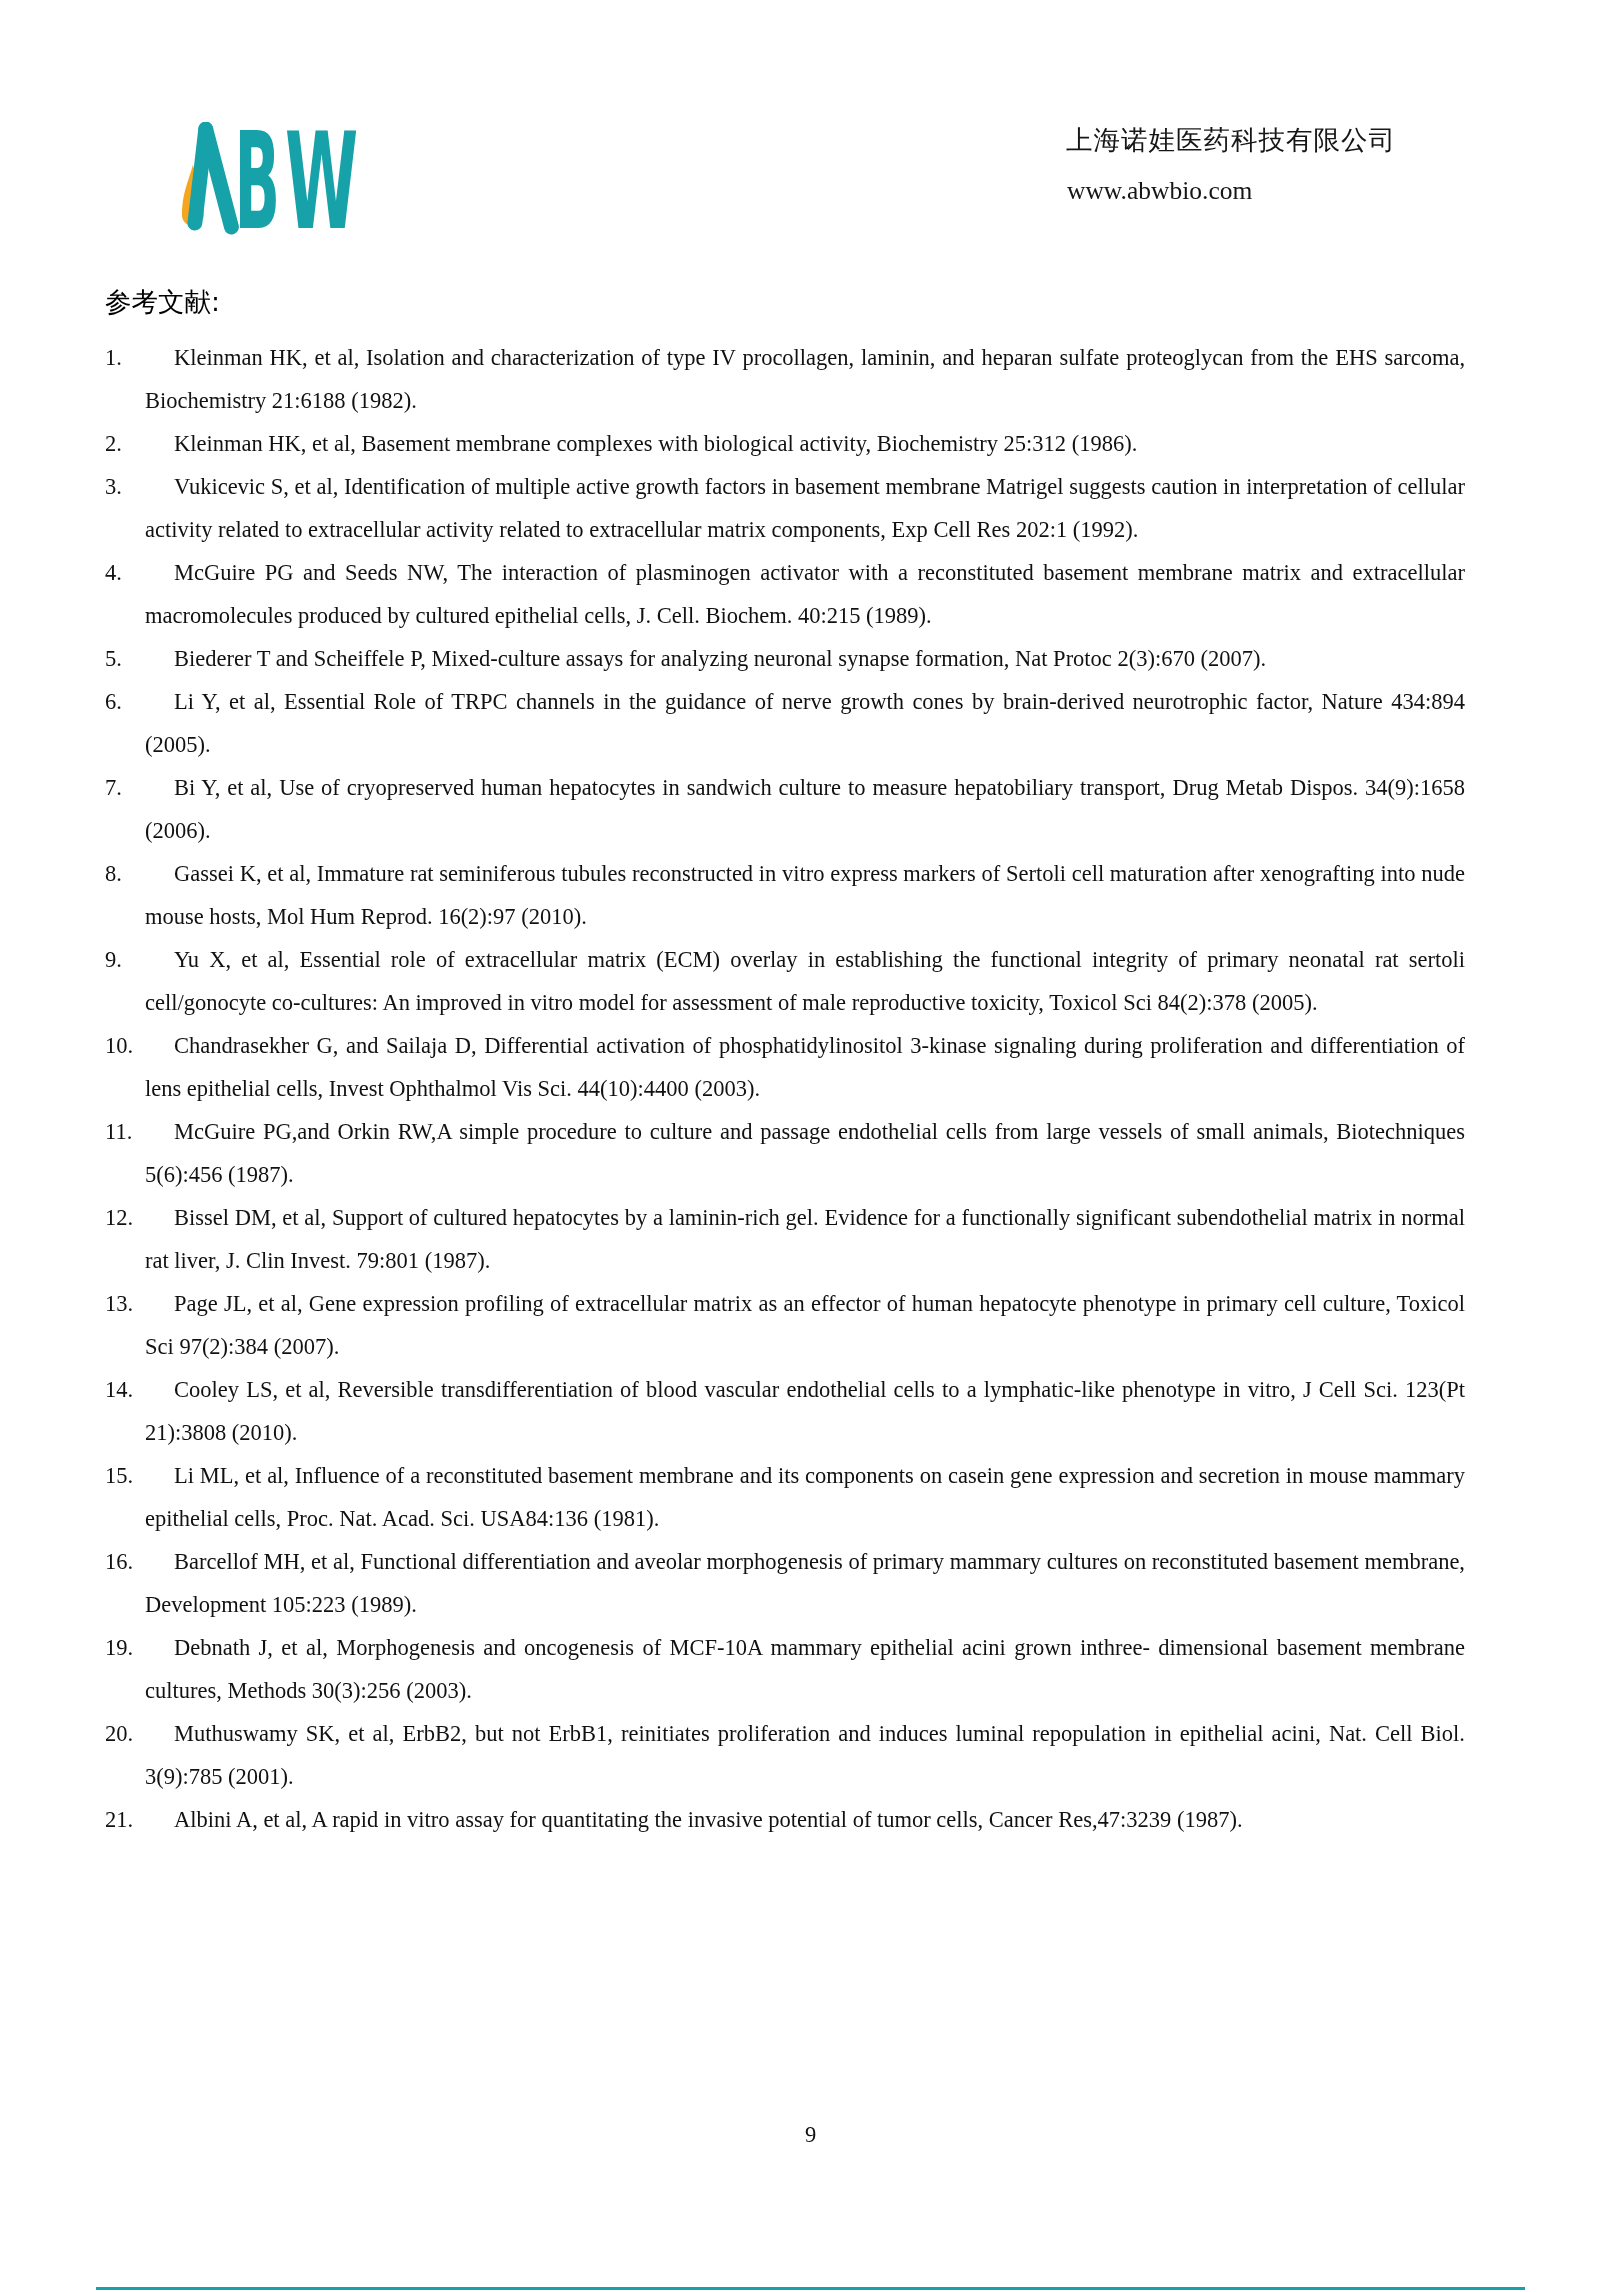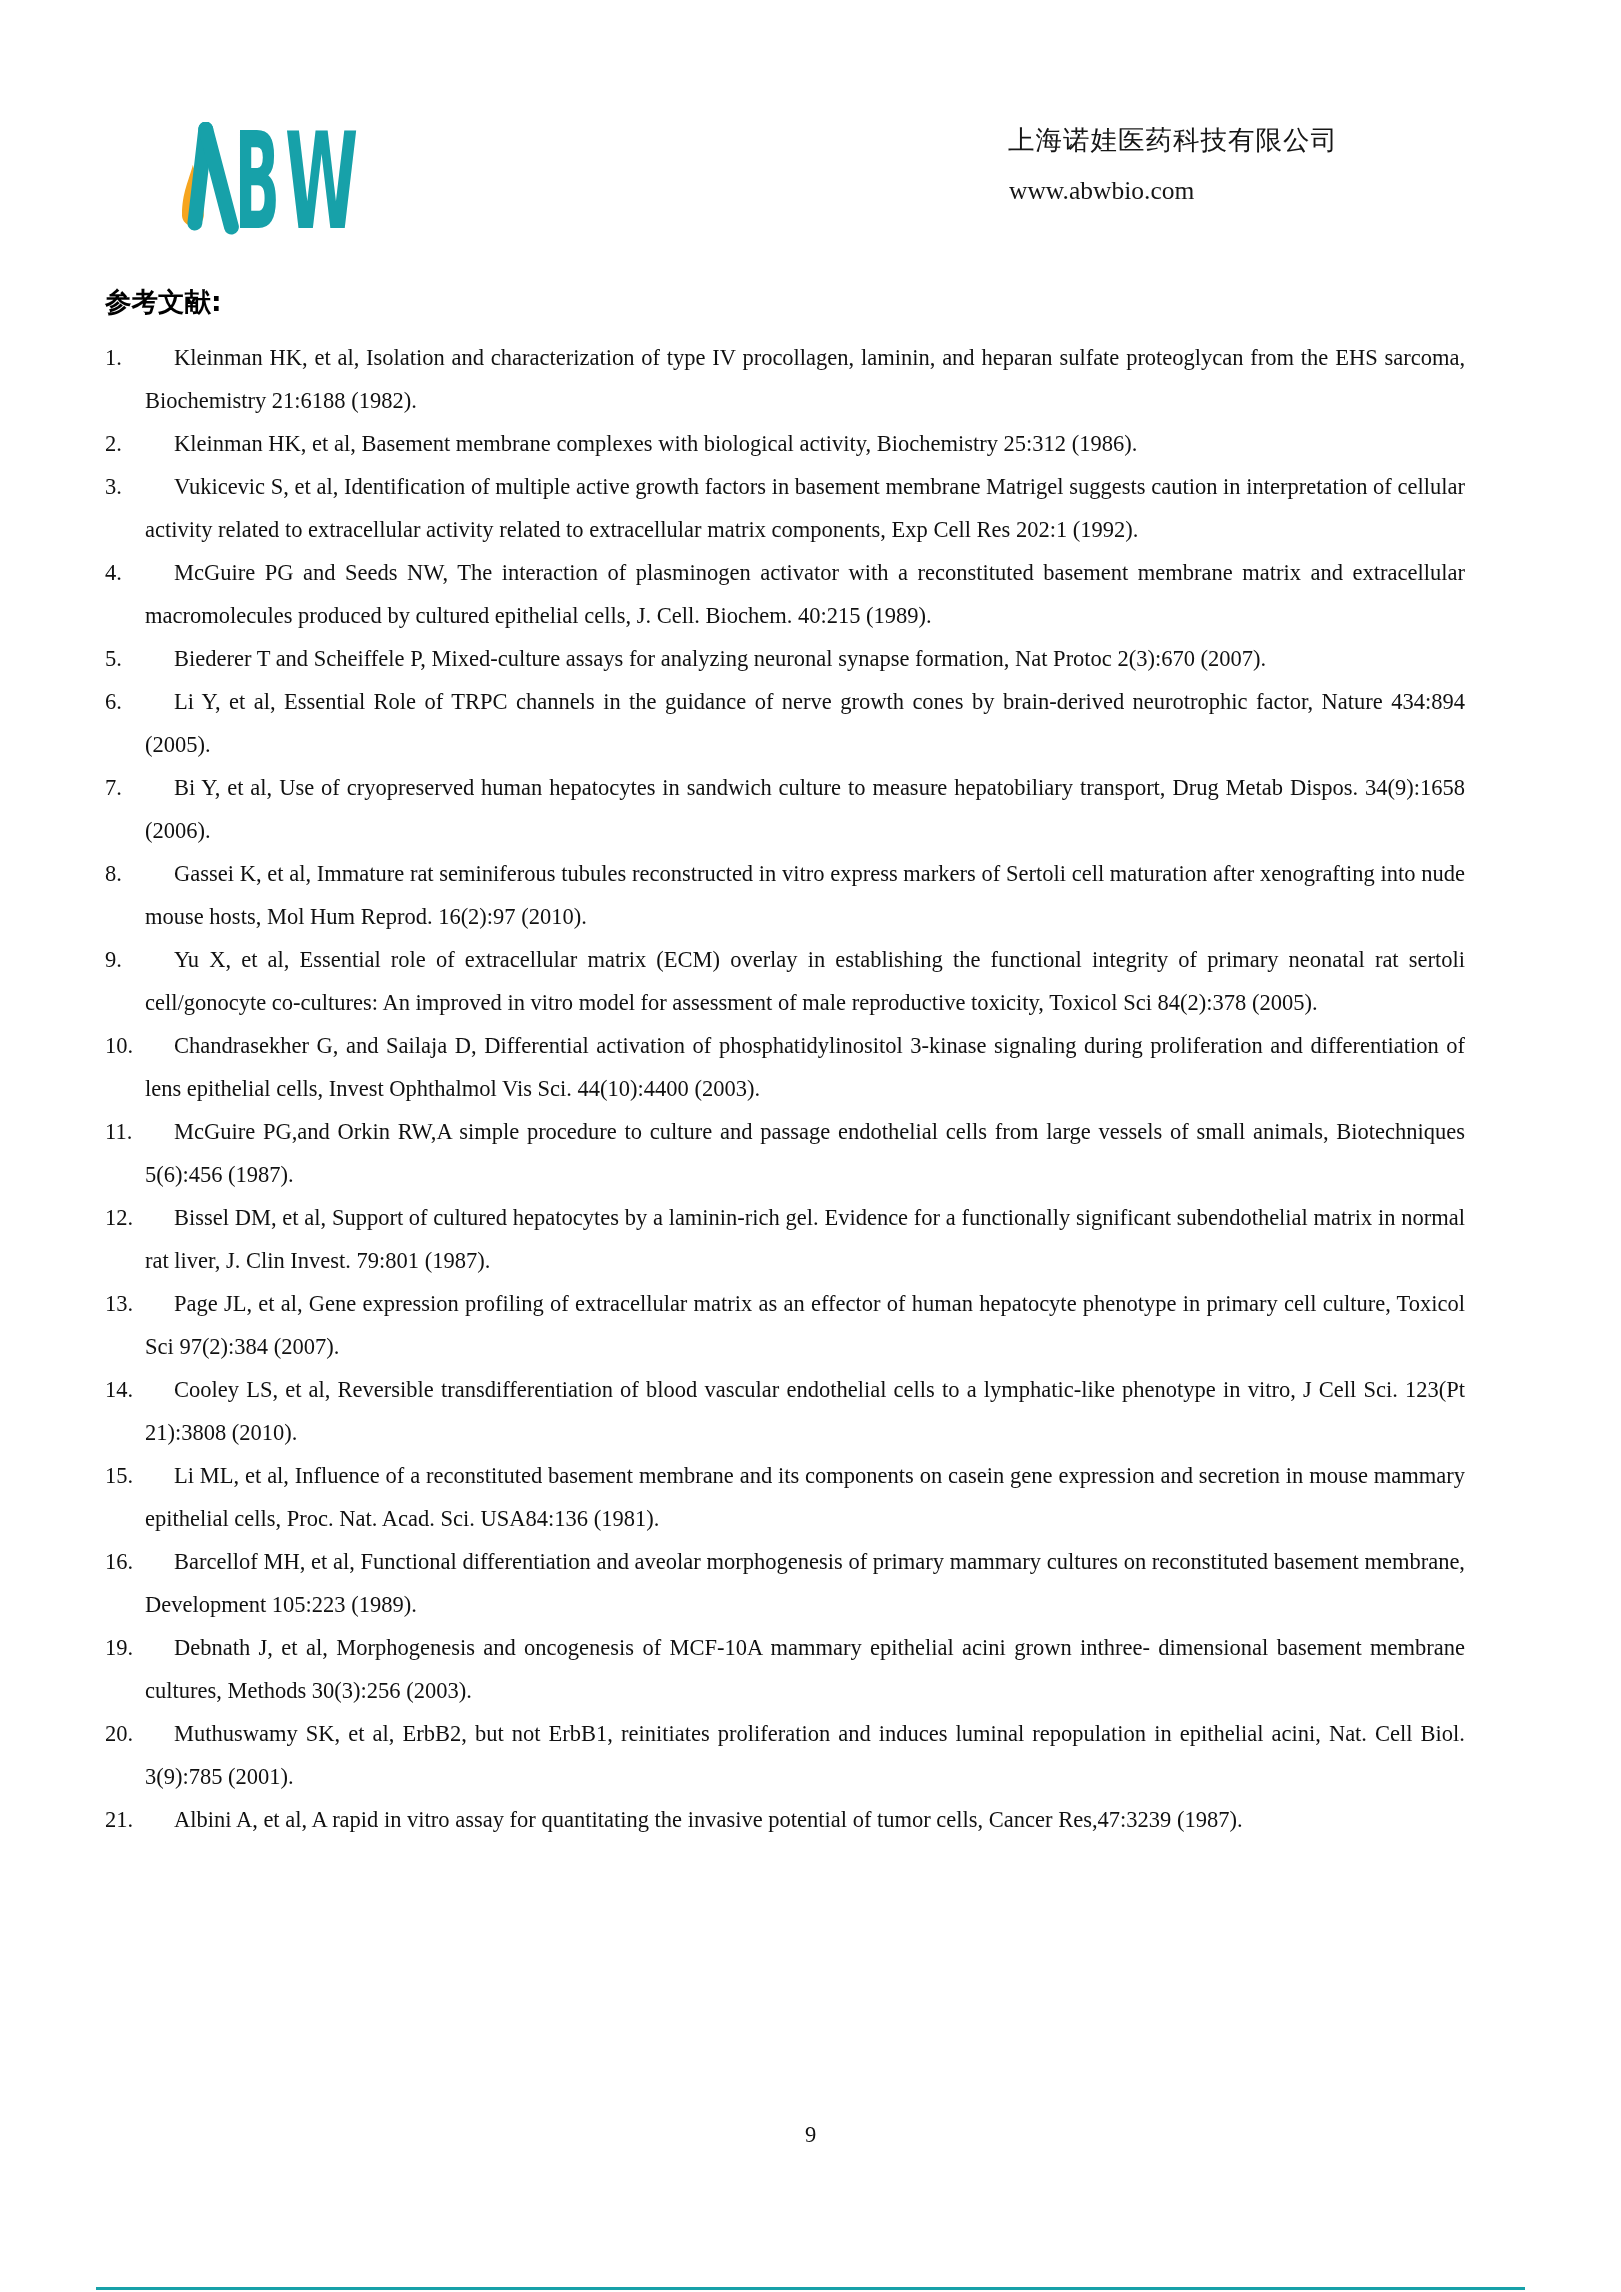--- a/index.html
+++ b/index.html
@@ -16,21 +16,21 @@
   
   .logo-wrap {
     position: absolute;
     left: 182px;
     top: 122px;
     width: 188px;
     height: 116px;
   }
   .header-right {
     position: absolute;
-    left: 1008px;
+    left: 1066px;
     top: 122px;
     width: 470px;
   }
   .company-name {
     font-size: 26.5px;
     letter-spacing: 1px;
     color: #161616;
     white-space: nowrap;
   }
   .company-site {
@@ -44,21 +44,21 @@
   
   .content {
     position: absolute;
     top: 284px;
     left: 105px;
     width: 1360px;
   }
   .refs-heading {
     margin: 0 0 15.7px 0;
     font-family: "DejaVu Sans", "Liberation Sans", sans-serif;
-    font-weight: bold;
+    font-weight: normal;
     font-size: 26.5px;
     color: #000000;
   }
   ol.refs {
     margin: 0;
     padding: 0;
     list-style: none;
   }
   .ref-item {
     position: relative;

